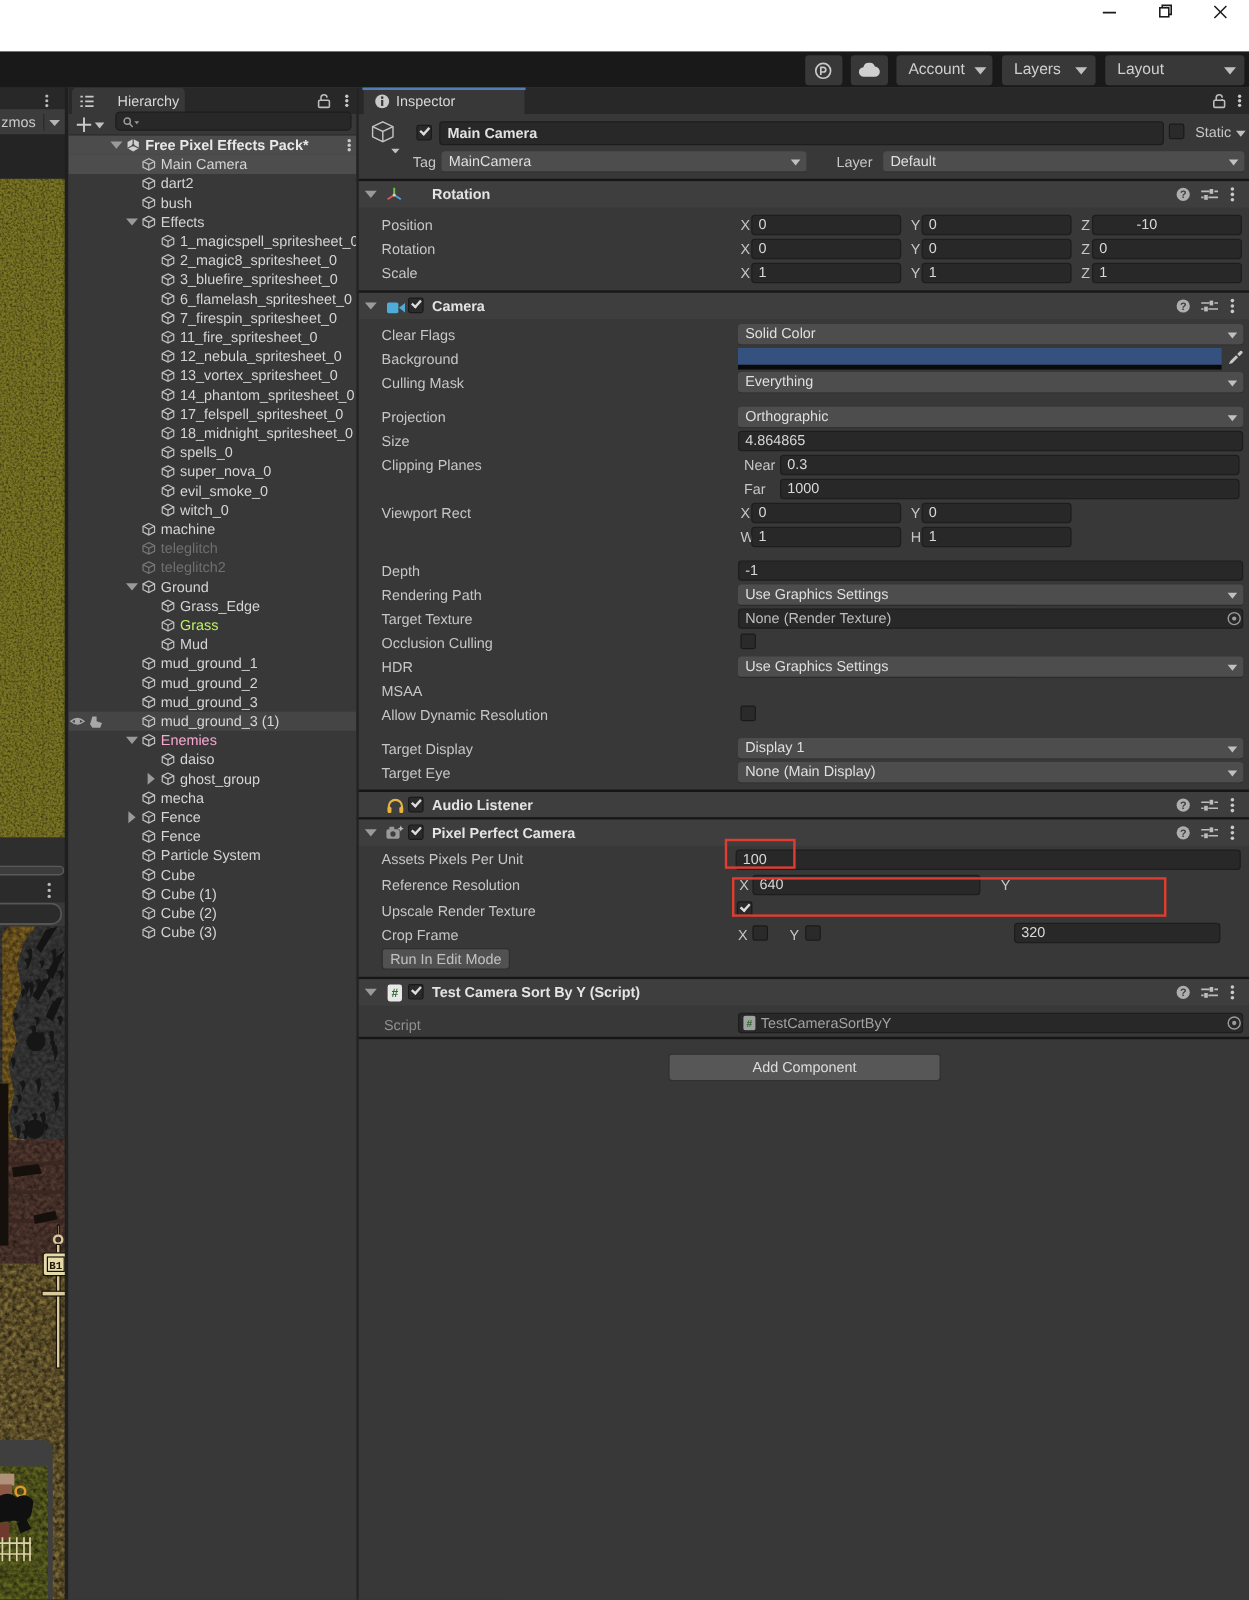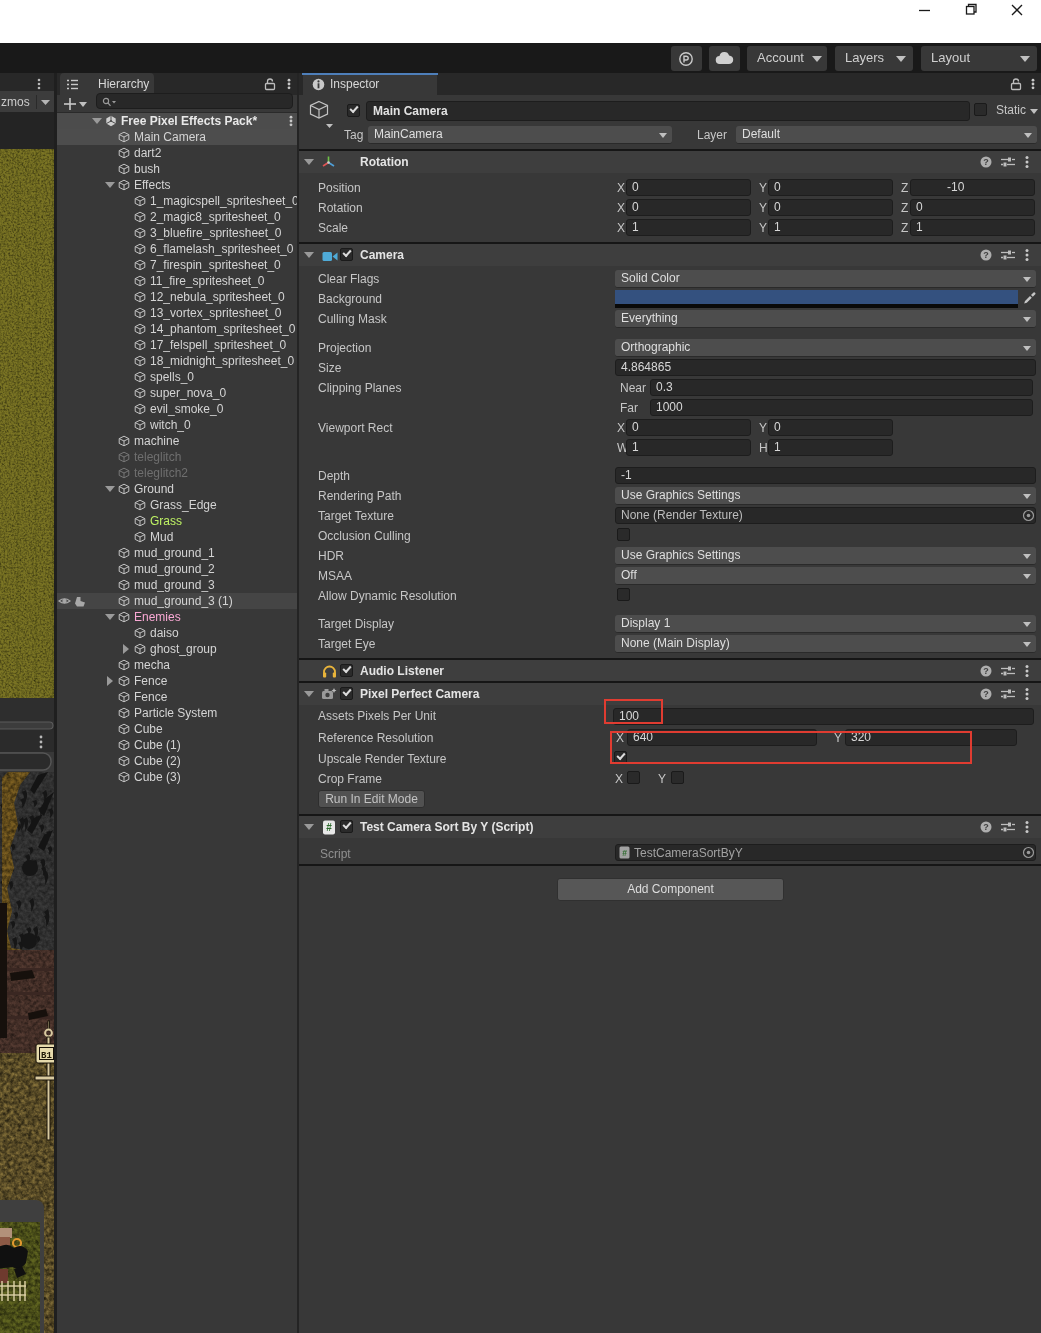--- a/index.html
+++ b/index.html
@@ -723,21 +723,20 @@
 <div class="tf" style="left:318px;top:434px;width:421px;color:#bdbdbd;">None (Render Texture)</div>
 <svg class="abs" style="left:725px;top:436px" width="13" height="13" viewBox="0 0 13 13">
 <circle cx="6.5" cy="6.5" r="5" fill="none" stroke="#9a9a9a" stroke-width="1.2"></circle>
         <circle cx="6.5" cy="6.5" r="1.8" fill="#9a9a9a"></circle>
       </svg>
 <div class="lbl" style="left:21px;top:454px;color:#c6c6c6;">Occlusion Culling</div>
 <span class="cb" style="left:320px;top:455px;"></span>
 <div class="lbl" style="left:21px;top:474px;color:#c6c6c6;">HDR</div>
 <div class="dd" style="left:318px;top:474px;width:421px;">Use Graphics Settings<span class="ar"></span></div>
 <div class="lbl" style="left:21px;top:494px;color:#c6c6c6;">MSAA</div>
-<div class="dd" style="left:318px;top:494px;width:421px;">Off<span class="ar"></span></div>
 <div class="lbl" style="left:21px;top:514px;color:#c6c6c6;">Allow Dynamic Resolution</div>
 <span class="cb" style="left:320px;top:515px;"></span>
 <div class="lbl" style="left:21px;top:542px;color:#c6c6c6;">Target Display</div>
 <div class="dd" style="left:318px;top:542px;width:421px;">Display 1<span class="ar"></span></div>
 <div class="lbl" style="left:21px;top:562px;color:#c6c6c6;">Target Eye</div>
 <div class="dd" style="left:318px;top:562px;width:421px;">None (Main Display)<span class="ar"></span></div>
 <div class="abs" style="left:0;top:585px;width:744px;height:2px;background:#161616;"></div>
       <div class="abs" style="left:0;top:587px;width:744px;height:22px;background:#3e3e3e;"></div>
       <svg class="abs" style="left:25px;top:591px" width="15" height="15" viewBox="0 0 15 15">
 <path d="M2 12 V8 a5.5 5.5 0 0 1 11 0 V12" fill="none" stroke="#eab53b" stroke-width="1.8"></path>
@@ -790,21 +789,21 @@
           <circle cx="50" cy="7" r="1.5"></circle>
           <circle cx="50" cy="11.5" r="1.5"></circle>
         </g>
 </svg>
 <div class="lbl" style="left:21px;top:634px;color:#c6c6c6;">Assets Pixels Per Unit</div>
 <div class="tf" style="left:316px;top:635px;width:421px;">100</div>
 <div class="lbl" style="left:21px;top:656px;color:#c6c6c6;">Reference Resolution</div>
 <div class="lbl" style="left:319px;top:656px;color:#c6c6c6;">X</div>
 <div class="tf" style="left:330px;top:656px;width:190px;">640</div>
 <div class="lbl" style="left:537px;top:656px;color:#c6c6c6;">Y</div>
-<div class="tf" style="left:548px;top:656px;width:172px;">320</div>
+<div class="tf" style="left:548px;top:696px;width:172px;">320</div>
 <div class="lbl" style="left:21px;top:677px;color:#c6c6c6;">Upscale Render Texture</div>
 <span class="cb on" style="left:317px;top:678px;"></span>
 <div class="lbl" style="left:21px;top:697px;color:#c6c6c6;">Crop Frame</div>
 <div class="lbl" style="left:318px;top:697px;color:#c6c6c6;">X</div>
 <span class="cb" style="left:330px;top:698px;"></span>
 <div class="lbl" style="left:361px;top:697px;color:#c6c6c6;">Y</div>
 <span class="cb" style="left:374px;top:698px;"></span>
 <div class="abs" style="left:21px;top:717px;width:107px;height:18px;background:#515151;border:1px solid #2e2e2e;border-radius:3px;color:#c2c2c2;font-size:12px;line-height:16px;text-align:center;">Run In Edit Mode</div>
 <div class="redbox" style="left:307px;top:626px;width:59px;height:25px;"></div>
 <div class="redbox" style="left:313px;top:658px;width:362px;height:33px;"></div>

